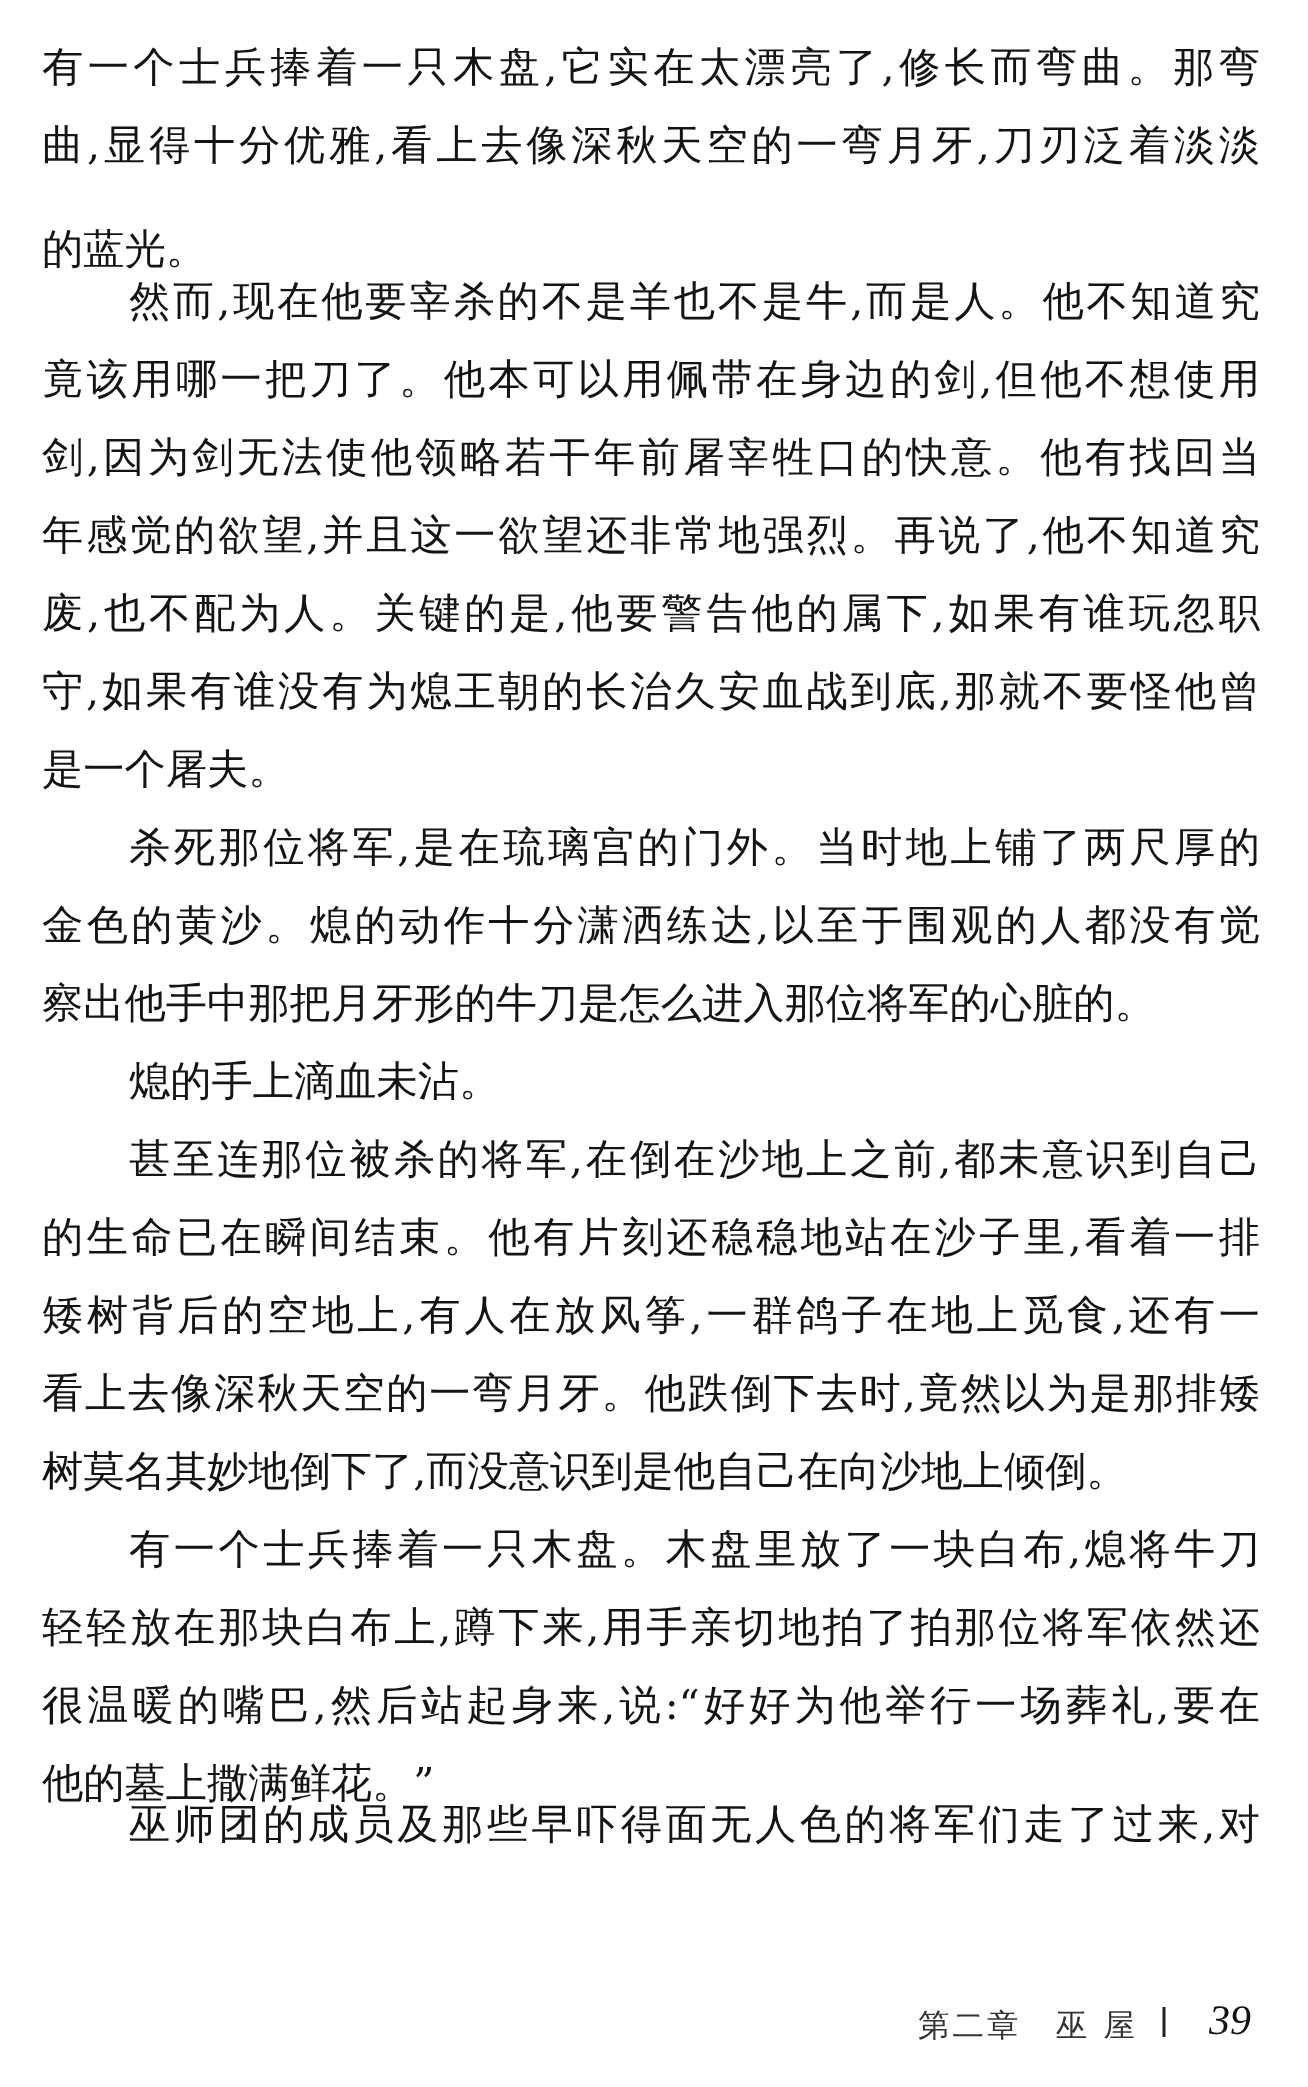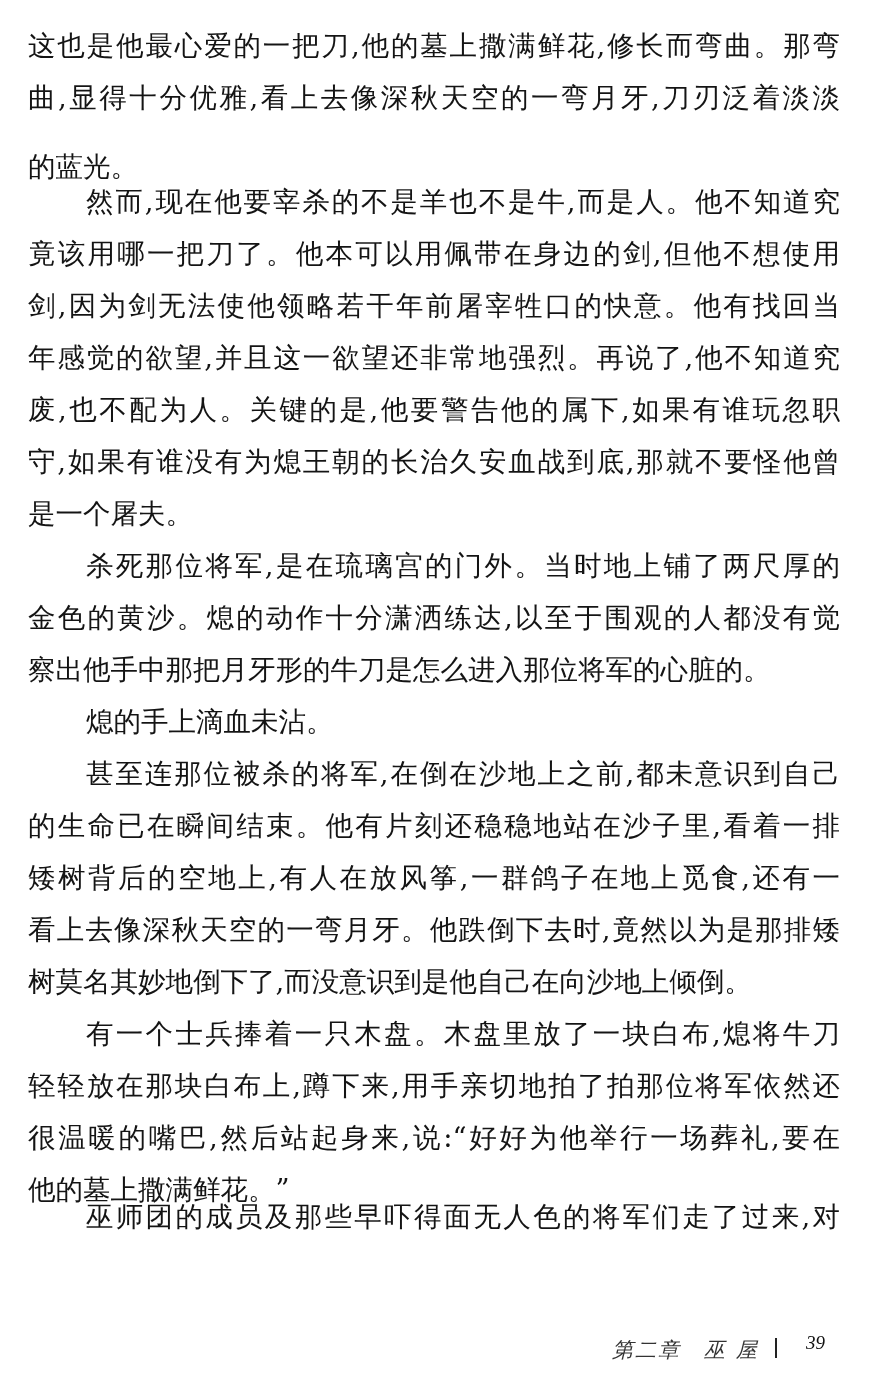--- a/index.html
+++ b/index.html
@@ -48,46 +48,45 @@
       height: 40px;
     }
     .running-head {
       position: absolute;
       left: 612px;
       top: 6px;
       font-size: 21px;
       color: #333333;
       letter-spacing: 2px;
       white-space: pre;
-      font-style: italic;
     }
     .footer-bar {
       position: absolute;
       left: 775px;
       top: 8px;
       width: 2px;
       height: 20px;
       background: #222222;
     }
     .page-number {
       position: absolute;
       left: 806px;
       top: 2px;
-      font-size: 19px;
+      font-size: 28px;
       font-style: italic;
       font-family: "Liberation Serif", "DejaVu Serif", serif;
       color: #111111;
     }
   </style>
 </head>
 <body>
 
 <div class="page-body">
 
-  <div class="line" style="top:19px">这也是他最心爱的一把刀,他的墓上撒满鲜花,修长而弯曲。那弯</div>
+  <div class="line" style="top:19px">有一个士兵捧着一只木盘,它实在太漂亮了,修长而弯曲。那弯</div>
   <div class="line" style="top:71px">曲,显得十分优雅,看上去像深秋天空的一弯月牙,刀刃泛着淡淡</div>
   <div class="line last" style="top:140px">的蓝光。</div>
 
   <div class="line indent" style="top:175px">然而,现在他要宰杀的不是羊也不是牛,而是人。他不知道究</div>
   <div class="line" style="top:227px">竟该用哪一把刀了。他本可以用佩带在身边的剑,但他不想使用</div>
   <div class="line" style="top:279px">剑,因为剑无法使他领略若干年前屠宰牲口的快意。他有找回当</div>
   <div class="line" style="top:331px">年感觉的欲望,并且这一欲望还非常地强烈。再说了,他不知道究</div>
   <div class="line" style="top:383px">废,也不配为人。关键的是,他要警告他的属下,如果有谁玩忽职</div>
   <div class="line" style="top:435px">守,如果有谁没有为熄王朝的长治久安血战到底,那就不要怪他曾</div>
   <div class="line last" style="top:487px">是一个屠夫。</div>

